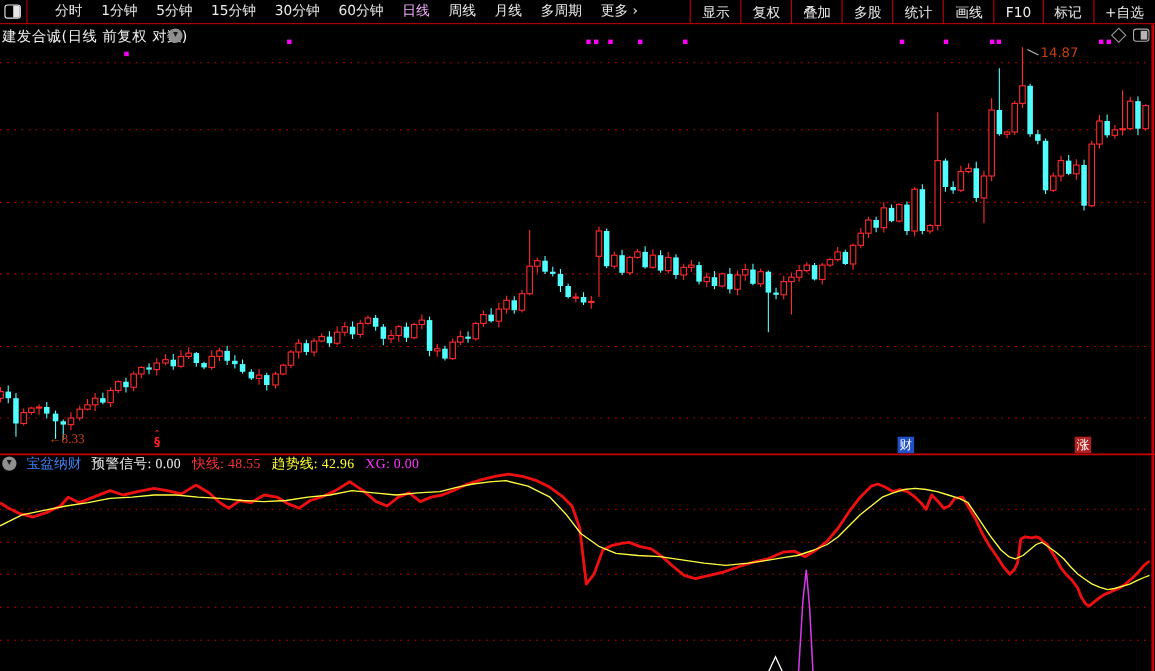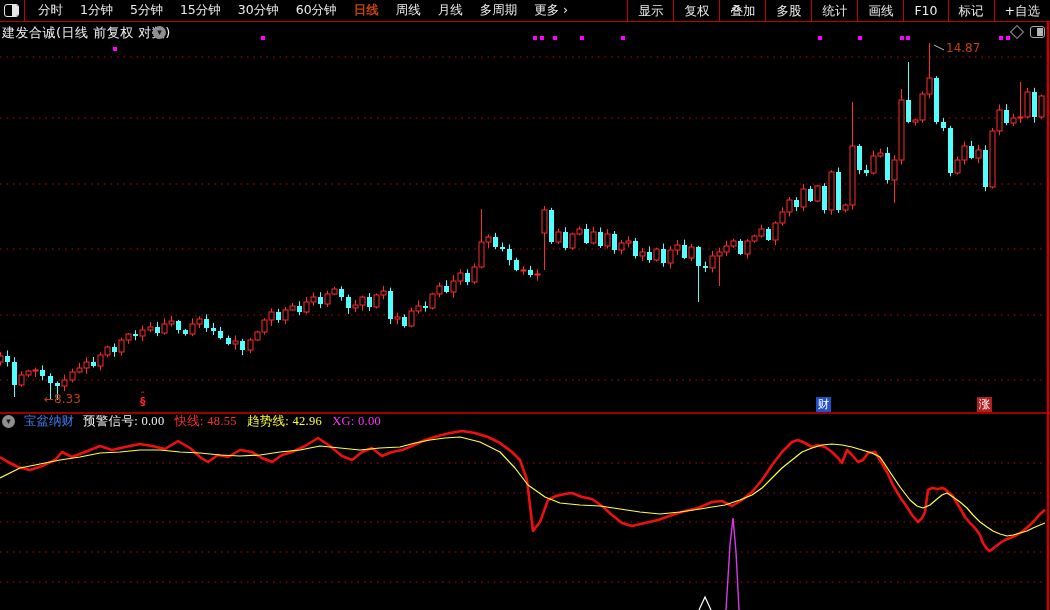--- a/index.html
+++ b/index.html
@@ -8,37 +8,37 @@
   .app{position:absolute;inset:0;background:#000;}
   svg#chart-svg{position:absolute;left:0;top:0;z-index:1;}
   .overlay{position:absolute;z-index:2;}
 
   
   .toolbar{position:absolute;top:0;left:0;width:1050px;height:21px;background:#000;
            border-bottom:1px solid #c00000;display:flex;align-items:center;z-index:3;}
   .tb-icon{width:13px;height:11px;border:1.5px solid #e6e6e6;border-radius:3px;margin-left:4px;position:relative;flex:0 0 auto;}
   .tb-icon::after{content:"";position:absolute;right:0;top:0;bottom:0;width:45%;background:#e6e6e6;border-radius:0 2px 2px 0;}
   .tb-vsep{width:1px;height:21px;background:#c00000;margin-left:5px;flex:0 0 auto;}
-  .periods{display:flex;gap:17px;margin-left:13px;white-space:nowrap;}
+  .periods{display:flex;gap:17px;margin-left:25px;white-space:nowrap;}
   .period{font-size:12.5px;color:#ececec;cursor:default;}
-  .period.active{color:#c2410c;font-weight:bold;}
+  .period.active{color:#f0abfc;}
   .tb-right{margin-left:auto;display:flex;white-space:nowrap;}
   .tb-btn{font-size:12.5px;color:#ececec;line-height:21px;padding:0 10px;border-left:1px solid #c00000;}
 
   
   .sym-title{left:2px;top:24px;font-size:13px;color:#f2f2f2;letter-spacing:.5px;white-space:nowrap;}
   .chev-circle{width:13px;height:13px;border-radius:50%;background:#8f8f8f;color:#1a1a1a;
                font-size:9px;line-height:12px;text-align:center;display:inline-block;}
   #title-chev{left:153px;top:26px;}
   .diamond{left:1012px;top:27px;width:8px;height:8px;border:1.5px solid #999;transform:rotate(45deg);}
   .layout-ico{left:1030px;top:26px;width:13px;height:10px;border:1.5px solid #aaa;border-radius:3px;}
   .layout-ico::after{content:"";position:absolute;right:1px;top:1px;bottom:1px;width:45%;background:#b5b5b5;}
 
   .price-label{font-size:12px;color:#c2410c;white-space:nowrap;}
-  #low-label{left:44px;top:392px;}
+  #low-label{left:44px;top:392px;font-family:Liberation Serif, serif;}
   #high-label{left:946px;top:41px;}
 
   .badge{width:15px;height:15px;font-size:11.5px;line-height:15px;text-align:center;color:#fff;}
   .sig-marker{color:#ff2020;font-weight:bold;text-align:center;line-height:6px;font-size:11px;}
   #sig-s{left:140px;top:394px;}
   .sig-hat{display:block;font-size:9px;line-height:5px;}
 
   
   .ind-header{left:2px;top:413px;display:flex;align-items:center;gap:9px;font-size:12.5px;white-space:nowrap;}
   .ind-name{color:#3b82f6;}

